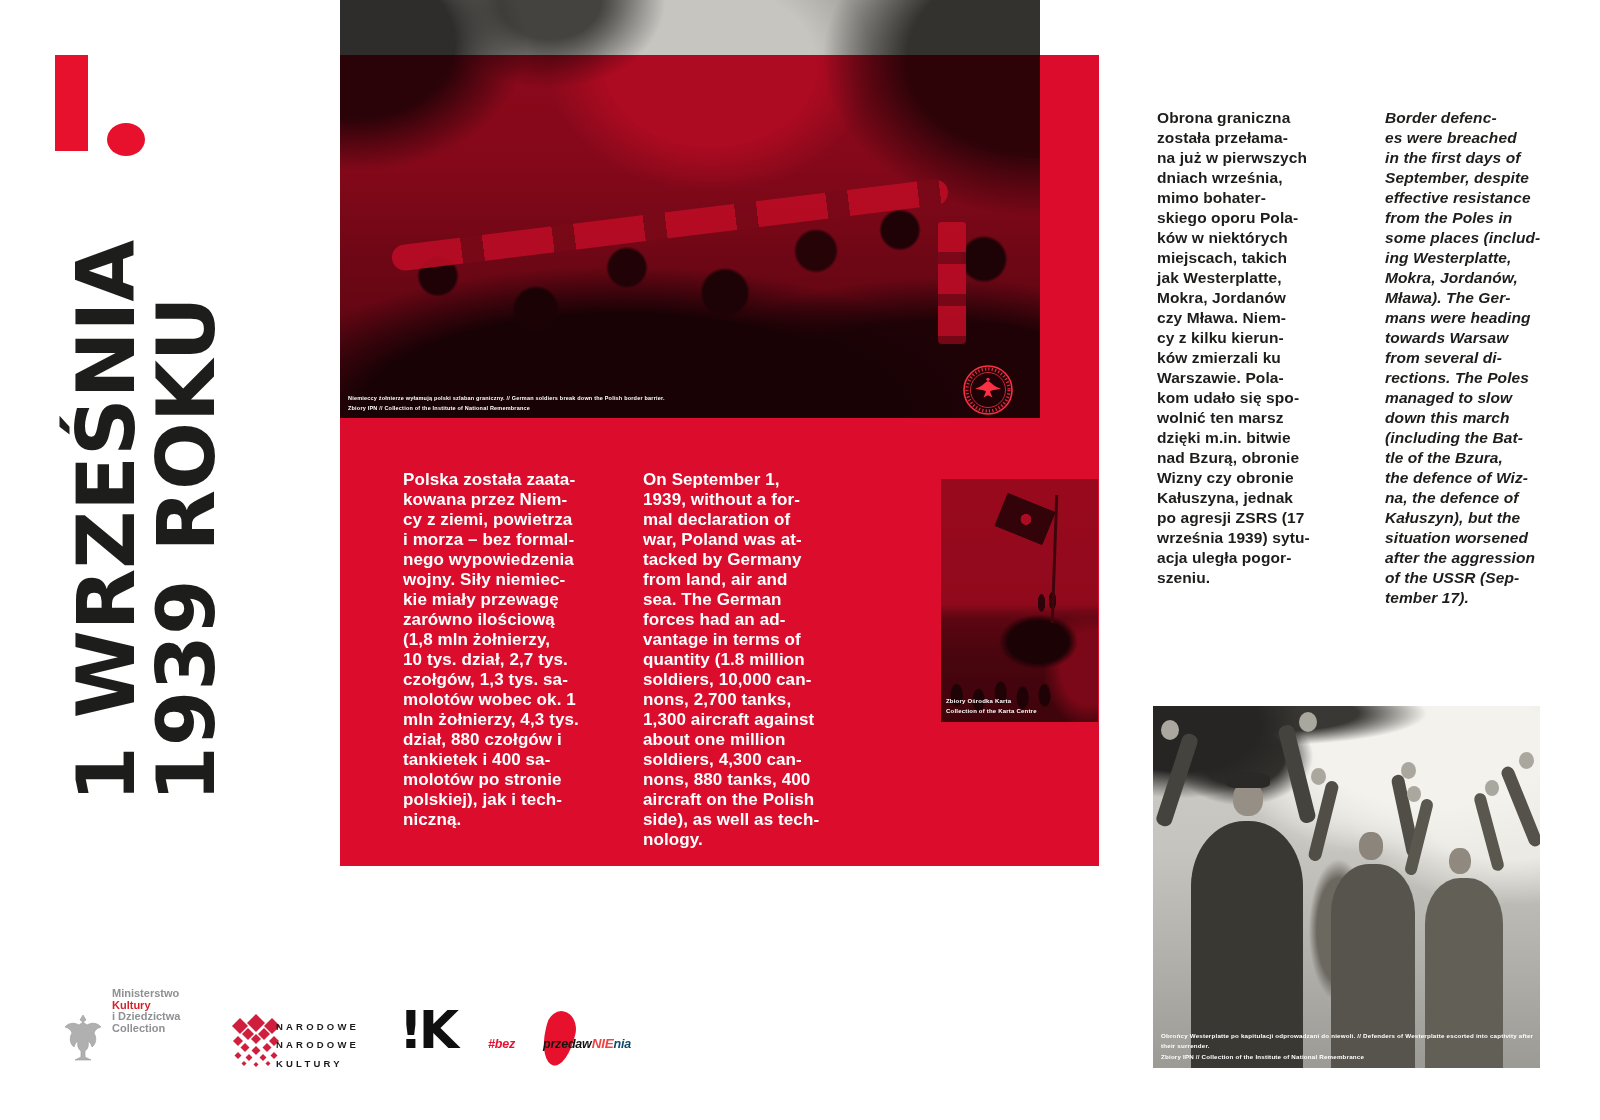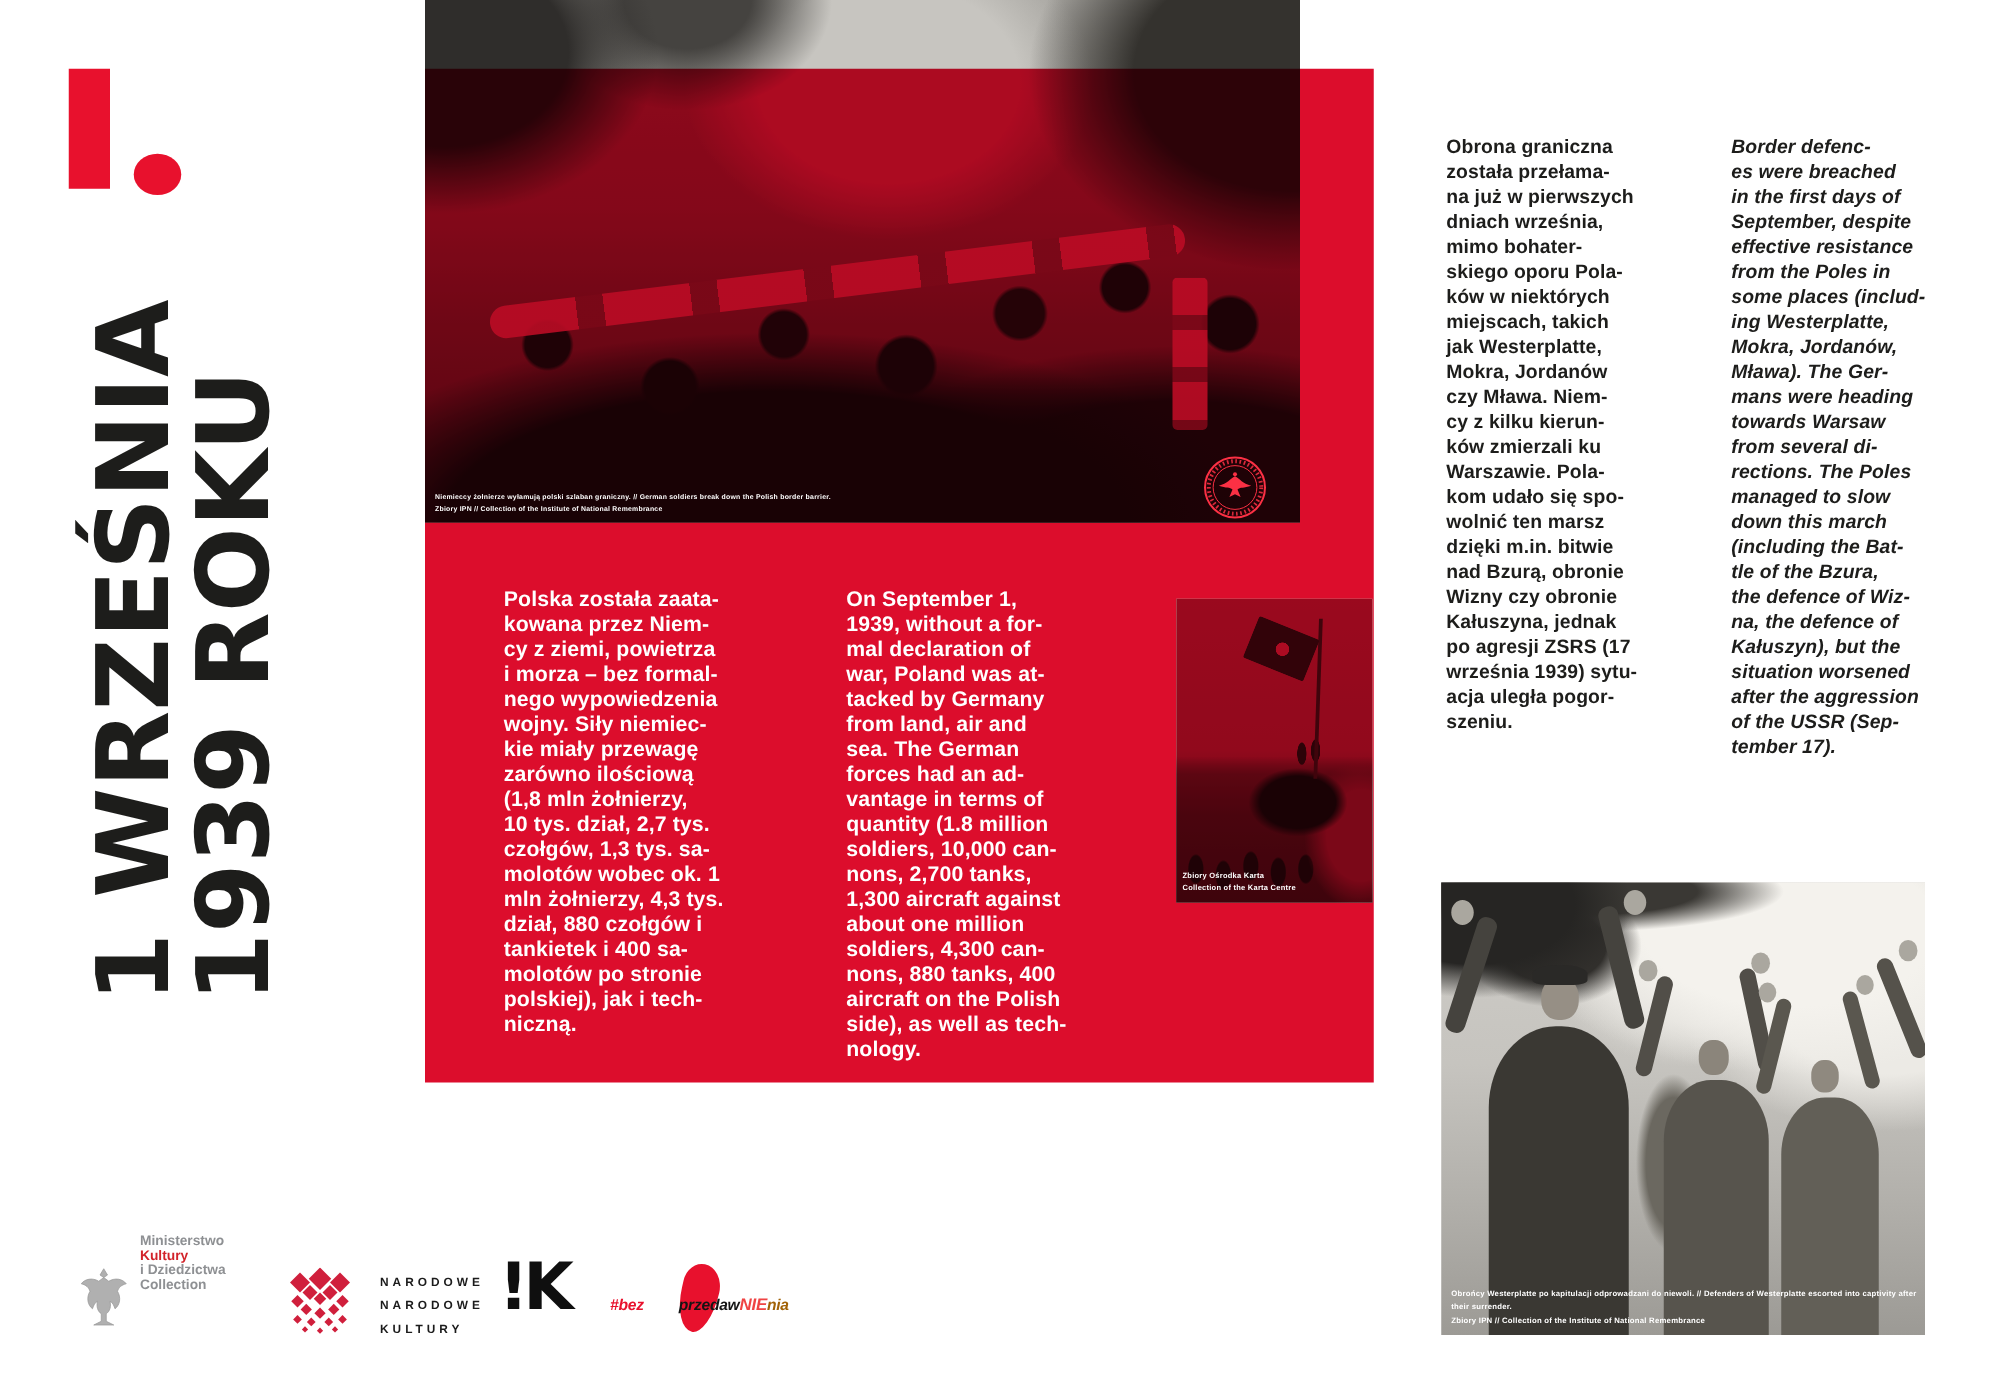--- a/index.html
+++ b/index.html
@@ -52,21 +52,21 @@
   .border-post{left:598px;top:222px;width:28px;height:122px;border-radius:4px;
     background:repeating-linear-gradient(180deg,#d8d6d1 0 30px,#8f8d88 30px 42px);opacity:.92;}
   .red-mult{left:0;top:55px;right:0;bottom:0;background:var(--red);mix-blend-mode:multiply;}
   .photo-caption{color:#ffffff;font-weight:700;font-size:5.5px;line-height:10px;letter-spacing:.2px;z-index:5;}
   .main-photo .photo-caption{left:8px;bottom:5px;}
   .seal{left:622px;top:364px;z-index:6;}
 
   
   .panel-col{color:#ffffff;font-weight:700;font-size:17px;line-height:20px;letter-spacing:.1px;}
   .panel-col.pl{left:403px;top:470px;width:195px;}
-  .panel-col.en{left:643px;top:470px;width:210px;margin-left:34px;}
+  .panel-col.en{left:643px;top:470px;width:210px;}
 
   
   .karta-photo{left:941px;top:479px;width:157px;height:243px;overflow:hidden;
     background:
       radial-gradient(ellipse 5px 12px at 64% 51%, #33312e 70%, rgba(51,49,46,0) 78%),
       radial-gradient(ellipse 5px 12px at 71% 50%, #33312e 70%, rgba(51,49,46,0) 78%),
       radial-gradient(ellipse 55px 38px at 62% 67%, #1e1d1b 55%, rgba(30,29,27,0) 72%),
       radial-gradient(ellipse 60px 80px at 94% 78%, #8f8d88 45%, rgba(143,141,136,0) 75%),
       radial-gradient(ellipse 9px 17px at 10% 89%, #23221f 62%, rgba(35,34,31,0) 72%),
       radial-gradient(ellipse 9px 17px at 24% 91%, #23221f 62%, rgba(35,34,31,0) 72%),
@@ -121,33 +121,33 @@
   .hand3r{left:332px;top:74px;width:14px;height:16px;}
   .arm4{left:362px;top:58px;width:13px;height:85px;transform:rotate(-22deg);background:#55524b;}
   .hand4{left:366px;top:46px;width:15px;height:17px;}
   .bottom-photo .photo-caption{left:8px;bottom:6px;font-size:6.2px;line-height:10.5px;}
 
   
   .min-eagle{left:62px;top:1010px;}
   .min-text{left:112px;top:988px;font-size:11px;line-height:11.6px;font-weight:700;color:var(--mingray);}
   .min-text .red{color:var(--minred);}
   .nck-crown{left:232px;top:1014px;}
-  .nck-text{left:304px;top:1018px;font-size:9.5px;line-height:18.4px;font-weight:700;
+  .nck-text{left:276px;top:1018px;font-size:9.5px;line-height:18.4px;font-weight:700;
     letter-spacing:3.2px;color:#1b1b1b;}
   .k-logo{left:399px;top:1002px;font-family:"DejaVu Sans",sans-serif;font-weight:900;
     font-size:52px;line-height:56px;letter-spacing:-4px;color:#0f0f0f;}
   .hashtag{left:488px;top:1008px;width:130px;height:62px;}
   .bomb{position:absolute;left:56px;top:3px;width:30px;height:55px;background:var(--accent);
     border-radius:46% 54% 48% 52%/30% 36% 64% 60%;transform:rotate(13deg);}
   .hash-text{position:absolute;left:0;top:28px;font-size:12.5px;font-style:italic;font-weight:800;
     letter-spacing:-.2px;white-space:nowrap;z-index:2;}
   .hash-text .p1{color:var(--accent);}
   .hash-text .p2{color:#141414;padding-left:28px;}
   .hash-text .p3{color:#ef4444;font-size:13.5px;}
-  .hash-text .p4{color:#a16207;}
+  .hash-text .p4{color:#0c4a6e;}
 </style>
 </head>
 <body>
 
 <div class="page">
 
   <div>
     <div class="abs chapter-bar"></div>
     <div class="abs chapter-dot"></div>
     <span class="sr">I.</span>

